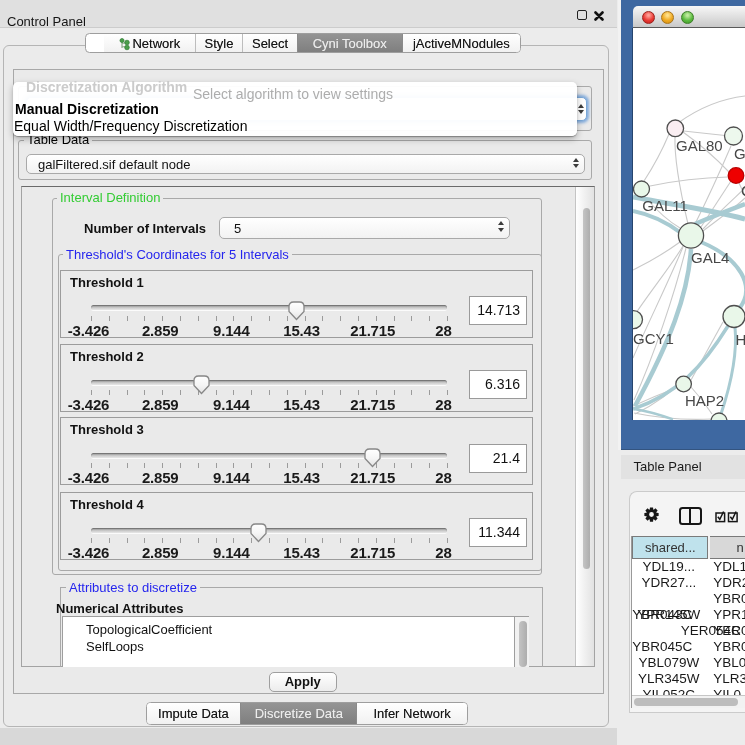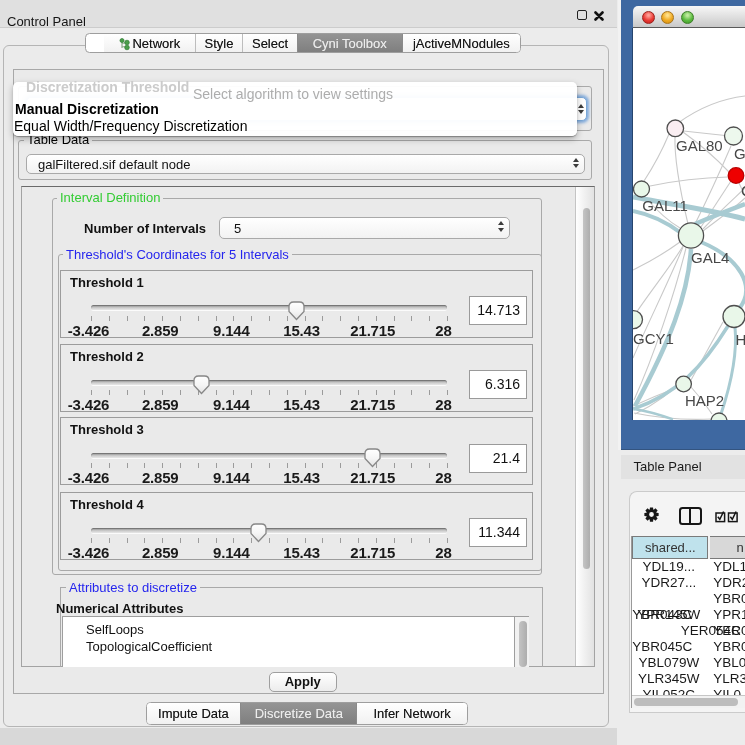--- a/index.html
+++ b/index.html
@@ -190,40 +190,40 @@
     </defs>
 <path d="M1,5.5 Q1,1 5.5,1 L11.5,1 Q16,1 16,5.5 L16,10.5 L8.5,18.5 L1,10.5 Z" fill="url(#thg3)" stroke="#878787" stroke-width="1.3"></path>
   </svg>
 <div class="vbox abs" style="top:518.1px;">11.344</div>
 
 <div class="abs" style="left:60px;top:586.5px;width:483px;height:80.5px;border:1px solid #a9a9a9;border-bottom:none;box-sizing:border-box;"></div>
 <div class="glabel abs" style="left:66px;top:580.5px;color:#2525ee;">Attributes to discretize</div>
 <div class="abs" style="left:56px;top:601px;font-size:13px;font-weight:bold;color:#111;">Numerical Attributes</div>
 <div id="attrlist" class="abs">
   <div style="height:3.5px;"></div>
+  <div>TopologicalCoefficient</div>
   <div>SelfLoops</div>
-  <div>TopologicalCoefficient</div>
 </div>
 <div class="abs" style="left:515px;top:616px;width:14px;height:51px;background:#f1f1f1;border-top:1px solid #9e9e9e;box-sizing:border-box;"></div>
 <div class="sbthumb abs" style="left:518.5px;top:621px;width:8px;height:46px;"></div>
 
 <div class="abs" style="left:575px;top:187px;width:19px;height:479px;background:linear-gradient(90deg,#ffffff,#ededed 60%,#e2e2e2);border-left:1px solid #c4c4c4;box-sizing:border-box;"></div>
 <div class="sbthumb abs" style="left:583.4px;top:208px;width:7px;height:361px;"></div>
 
 <div class="abs" style="left:269px;top:672px;width:67.5px;height:19.5px;background:linear-gradient(#ffffff,#ececec);border:1px solid #9f9f9f;border-radius:5px;box-sizing:border-box;text-align:center;font-size:13px;font-weight:bold;color:#111;line-height:18px;">Apply</div>
 
 <div class="segwrap abs" style="left:145.5px;top:702px;width:322.5px;height:22.5px;">
   <div class="seg first" style="width:94.5px;line-height:21px;">Impute Data</div>
   <div class="seg sel" style="width:116.5px;line-height:21px;">Discretize Data</div>
   <div class="seg" style="width:111.5px;line-height:21px;">Infer Network</div>
 </div>
 <div id="botband" class="abs"></div>
 
 <div class="abs" style="left:13px;top:82px;width:564px;height:53.5px;background:rgba(255,255,255,0.96);border-radius:5px;box-shadow:0 1px 1px rgba(0,0,0,.3),0 3px 7px rgba(0,0,0,.28);"></div>
-<div class="abs" style="left:26px;top:79px;font-size:14px;font-weight:bold;color:#cbcbcb;">Discretization Threshold</div>
+<div class="abs" style="left:26px;top:79px;font-size:14px;font-weight:bold;color:#cbcbcb;">Discretization Algorithm</div>
 <div class="abs" style="left:193px;top:86px;font-size:14px;color:#adadad;">Select algorithm to view settings</div>
 <div class="abs" style="left:15px;top:101px;font-size:14px;font-weight:bold;color:#000;">Manual Discretization</div>
 <div class="abs" style="left:14px;top:117.5px;font-size:14px;color:#000;">Equal Width/Frequency Discretization</div>
 
 <div class="abs" style="left:617.5px;top:0;width:3px;height:450px;background:#f2f2f2;"></div>
 <div id="bluewin" class="abs">
   <div id="nettitle" class="abs"></div>
   <div class="light abs" style="left:21.2px;background:radial-gradient(circle at 50% 30%,#ff9f96 8%,#e93a34 55%,#bd1d18);border:0.5px solid #9a231e;"></div>
   <div class="light abs" style="left:40.5px;background:radial-gradient(circle at 50% 30%,#ffe08a 8%,#efa921 55%,#ce8a10);border:0.5px solid #a8741a;"></div>
   <div class="light abs" style="left:60.5px;background:radial-gradient(circle at 50% 30%,#c0eb9e 8%,#5cbb40 55%,#3e9427);border:0.5px solid #3d7d28;"></div>

